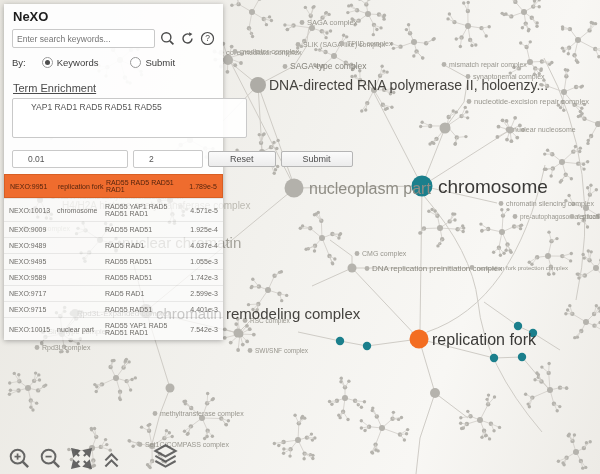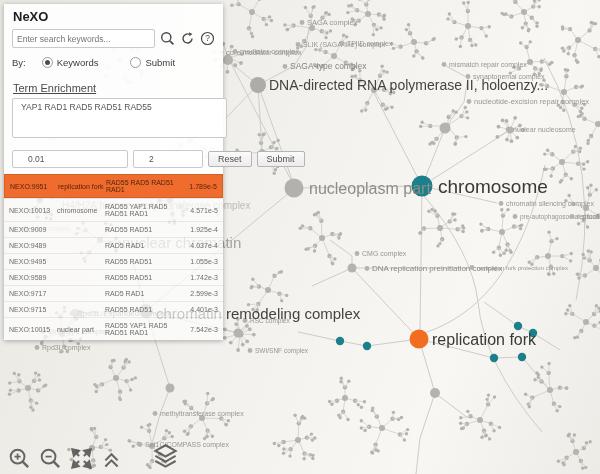--- a/index.html
+++ b/index.html
@@ -25,31 +25,31 @@
     font-family:"Liberation Sans",sans-serif;outline:none;min-width:0;
   }
   .icon-btn{background:none;border:none;padding:0;cursor:pointer;line-height:0;}
   .by-row{display:flex;align-items:center;gap:6px;margin-top:9px;font-size:9.5px;color:#3c3c3c;}
   .radio-group{display:flex;gap:4px;margin-left:10px;}
   .radio-dot{width:9px;height:9px;border:1px solid #9a9a9a;border-radius:50%;display:inline-block;position:relative;background:#fff;}
   .radio-dot.checked::after{content:"";position:absolute;left:2px;top:2px;width:5px;height:5px;border-radius:50%;background:#4d4d4d;}
   .section-heading{font-size:11px;color:#4a4a4a;margin:14px 0 4px 1px;text-decoration:underline;}
   .query-box{
     width:197px;height:32px;border:1px solid #c9c9c9;border-radius:2px;resize:none;
-    font-size:8.5px;color:#555;padding:3px 8px;background:rgba(255,255,255,0.9);
+    font-size:8.5px;color:#555;padding:3px 18px;background:rgba(255,255,255,0.9);
     font-family:"Liberation Sans",sans-serif;outline:none;
   }
   .params-row{display:flex;align-items:center;gap:5px;margin-top:8px;}
   .param-input{height:14px;border:1px solid #c9c9c9;border-radius:2px;font-size:8.5px;color:#555;
     padding:1px 15px;background:rgba(255,255,255,0.9);font-family:"Liberation Sans",sans-serif;outline:none;}
   .param-input.p1{width:84px;}
   .param-input.p2{width:38px;}
   .small-btn{
     font-size:9px;color:#4e4e4e;background:linear-gradient(#fbfbfb,#ececec);
-    border:1px solid #b5b5b5;border-radius:2px;padding:2px 9px;cursor:pointer;
+    border:1px solid #b5b5b5;border-radius:2px;padding:2px 21px;cursor:pointer;
     font-family:"Liberation Sans",sans-serif;
   }
   
   .result-table{width:100%;font-size:7px;color:#6e6c68;}
   .t-row{
     display:grid;grid-template-columns:48px 48px 1fr 42px;
     padding:4px 5px;border-top:1px solid rgba(0,0,0,0.07);
     background:rgba(255,255,255,0.28);align-items:center;cursor:pointer;
   }
   .t-row .c-p{text-align:right;}

